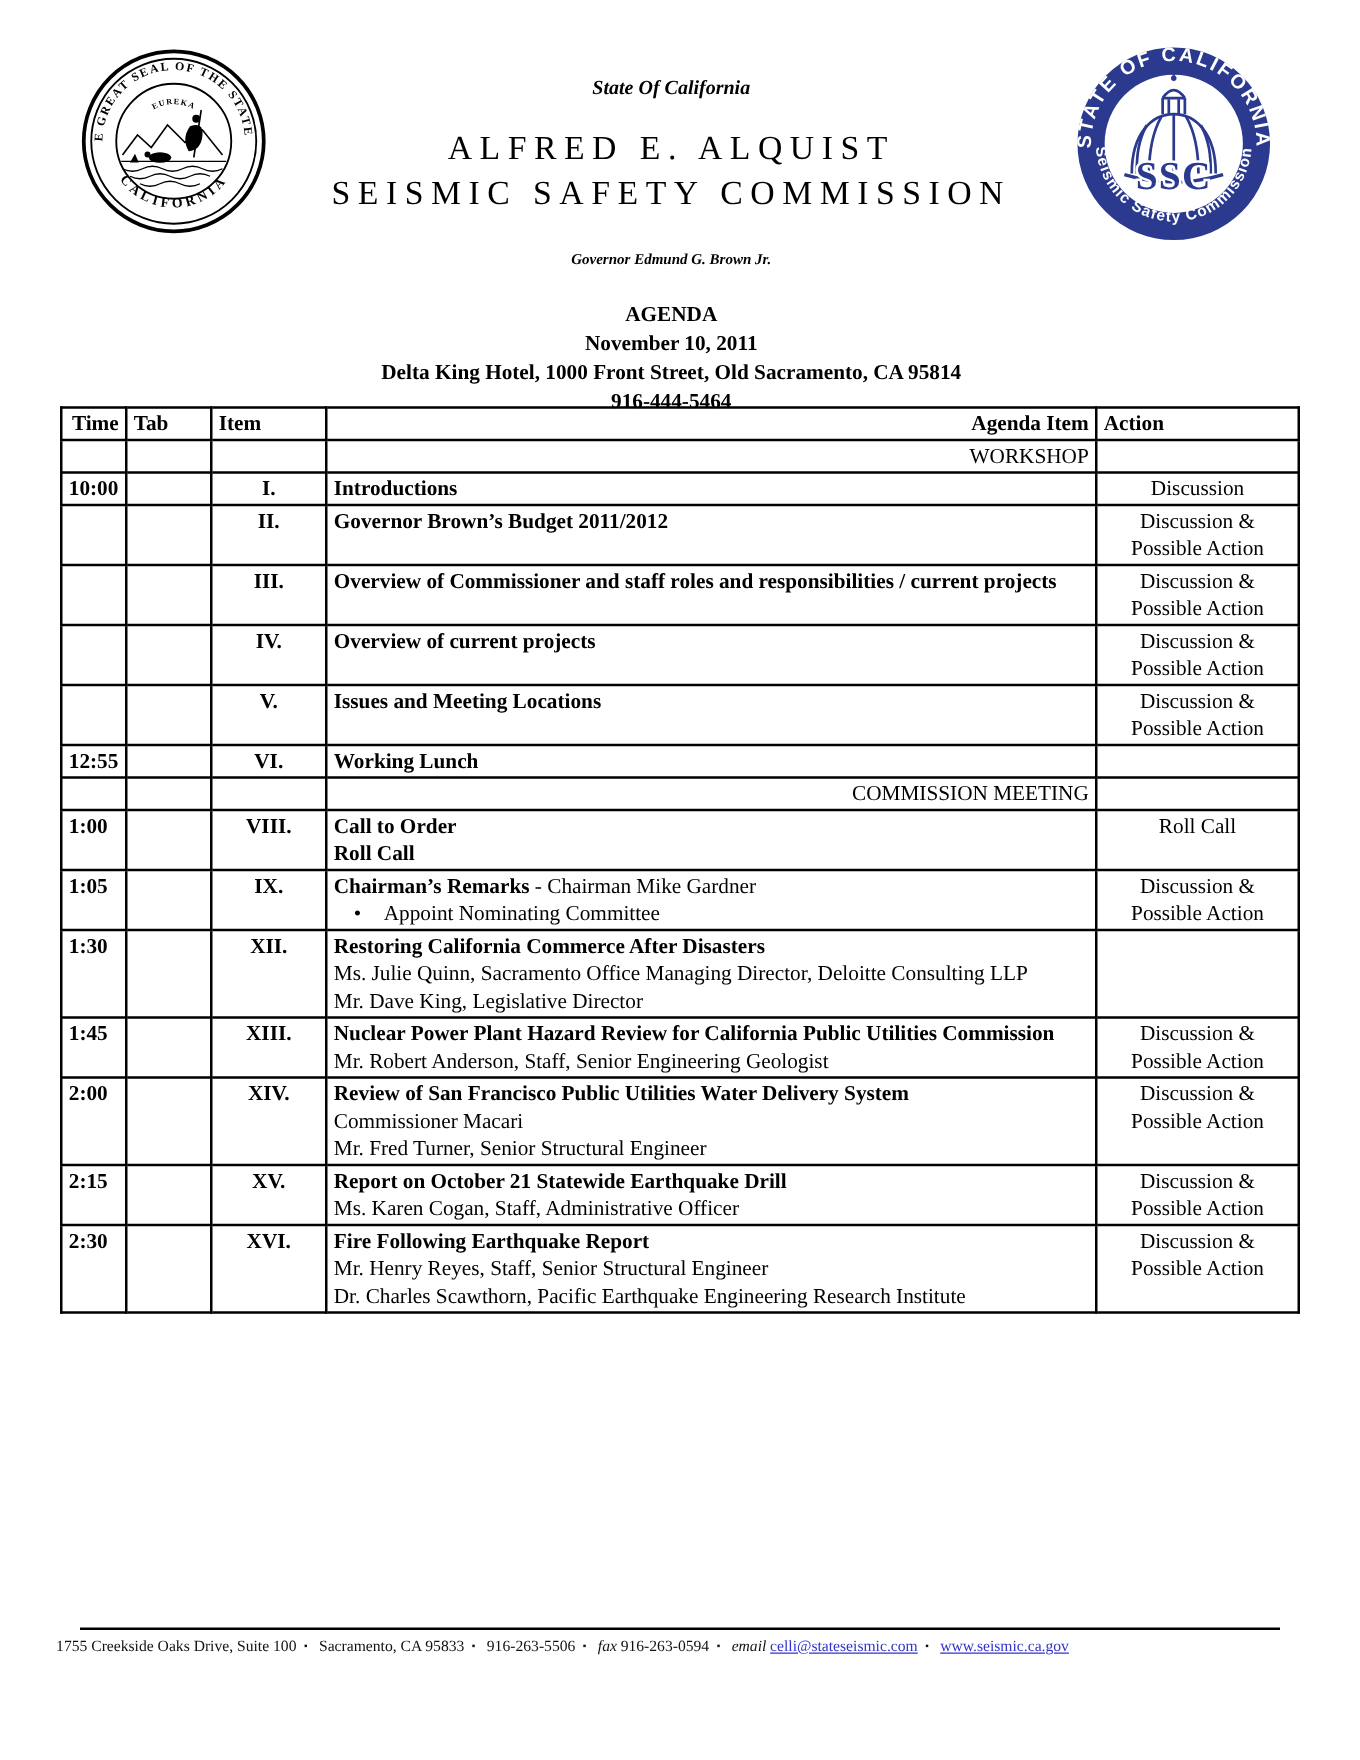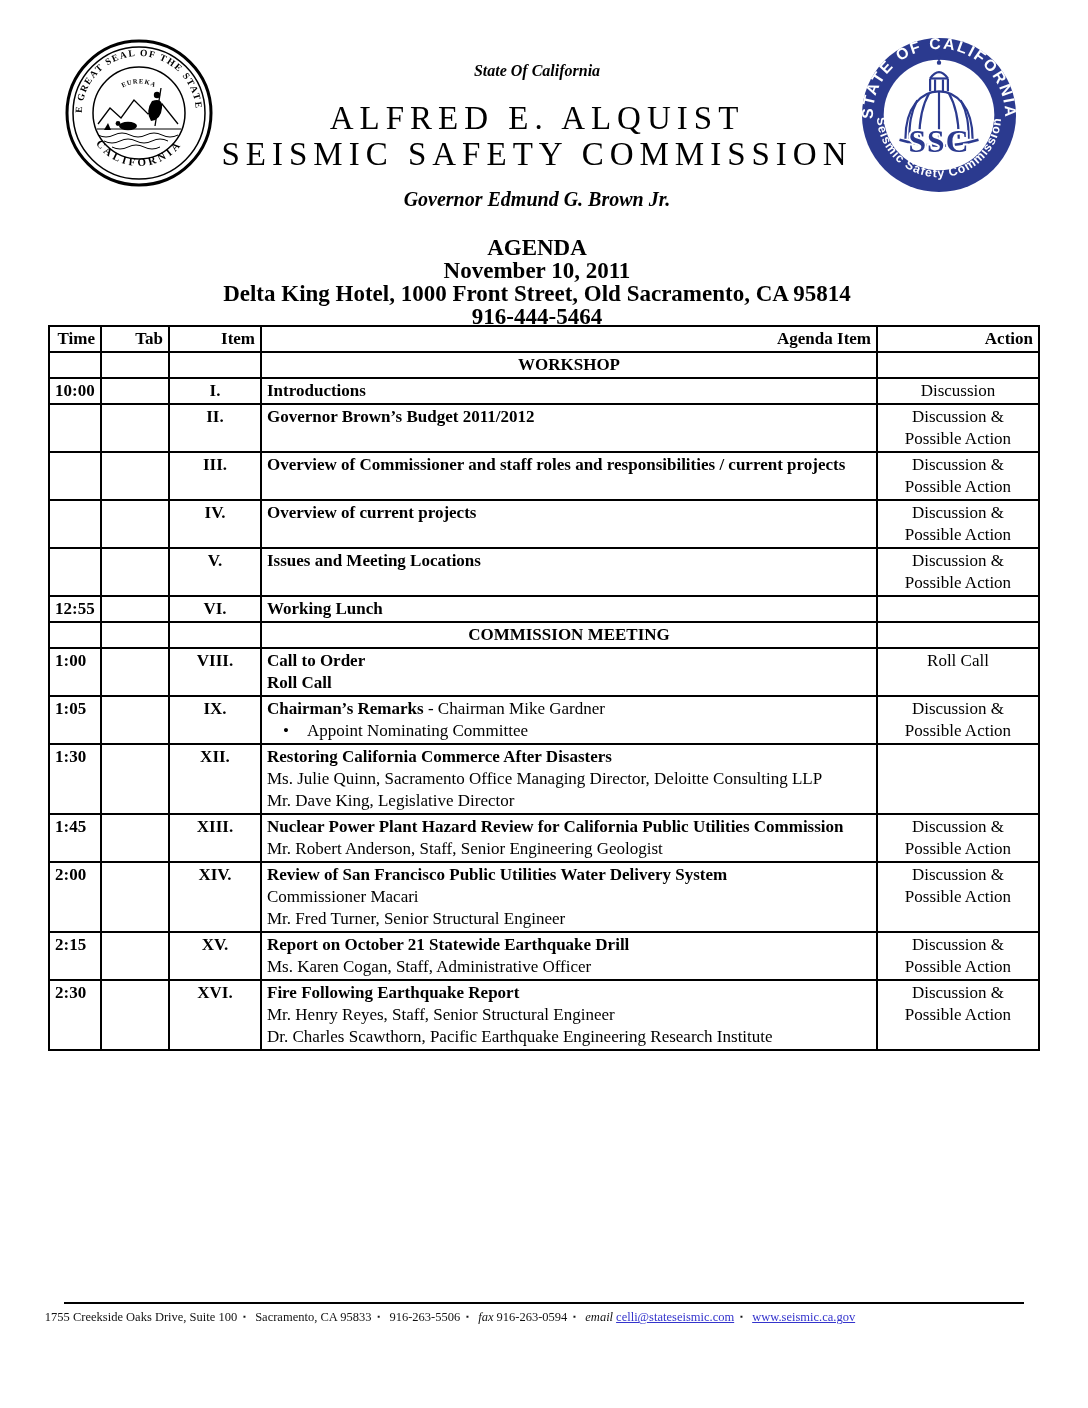--- a/index.html
+++ b/index.html
@@ -10,41 +10,41 @@
   }
   .page { position:relative; width:1088px; height:1408px; background:#fff; overflow:hidden; }
 
   
   .seal-left  { position:absolute; left:64px;  top:38px; width:150px; height:150px; }
   .logo-right { position:absolute; left:860px; top:36px; width:158px; height:158px; }
 
   .header-center { position:absolute; left:214px; top:0; width:646px; text-align:center; }
   .state-line { margin-top:62px; font-size:16px; font-weight:bold; font-style:italic; }
   .title-block { margin-top:20px; }
-  .title-line { font-size:33px; letter-spacing:6px; line-height:36px; font-weight:normal; }
-  .governor-line { margin-top:16px; font-size:20px; font-weight:bold; font-style:italic; }
-  .meeting-block { margin-top:25px; font-weight:bold; font-size:23px; line-height:23px; width:760px; margin-left:-57px; }
+  .title-line { font-size:27px; letter-spacing:6px; line-height:36px; font-weight:normal; }
+  .governor-line { margin-top:28px; font-size:12px; font-weight:bold; font-style:italic; }
+  .meeting-block { margin-top:25px; font-weight:bold; font-size:17px; line-height:23px; width:760px; margin-left:-57px; }
 
   
   table.agenda {
     position:absolute; left:48px; top:325px; width:990px;
     border-collapse:collapse; table-layout:fixed;
   }
   .agenda th, .agenda td {
     border:2px solid #000; font-size:17px; line-height:22px;
     padding:1px 5px; vertical-align:top; overflow:hidden;
   }
   .agenda th { font-weight:bold; }
   .th-time, .th-agenda { text-align:right; }
-  .th-tab, .th-item, .th-action { text-align:right; }
+  .th-tab, .th-item, .th-action { text-align:left; }
   .td-time { font-weight:bold; padding-left:3px; }
   .td-item { font-weight:bold; text-align:center; }
   .td-agenda { padding-left:10px; padding-right:8px; }
   .td-action { text-align:center; vertical-align:middle; }
-  .section-cell { text-align:center; font-weight:bold; }
+  .section-cell { text-align:right; font-weight:normal; }
   .agenda-line-bold { font-weight:bold; }
   .bullet-line { padding-left:16px; }
   .bullet-glyph { display:inline-block; width:24px; }
 
   
   .footer-rule { position:absolute; left:64px; top:1302px; width:960px; border-top:2px solid #000; }
   .footer-text {
     position:absolute; left:0; top:1310px; width:900px; text-align:center;
     font-size:12.5px; color:#111; white-space:nowrap;
   }

